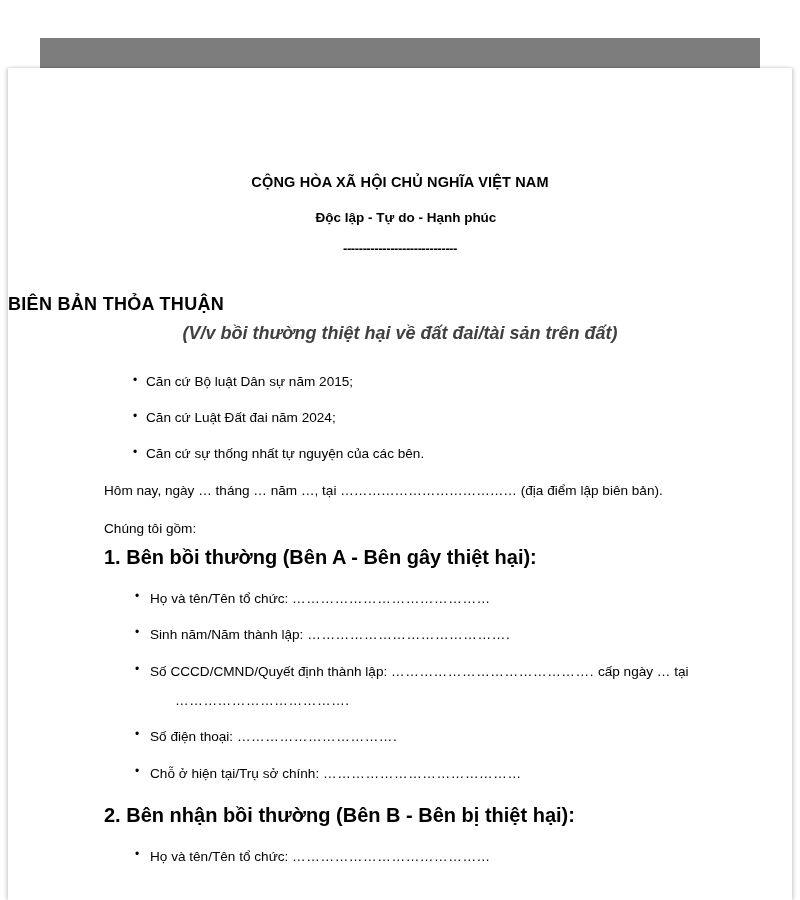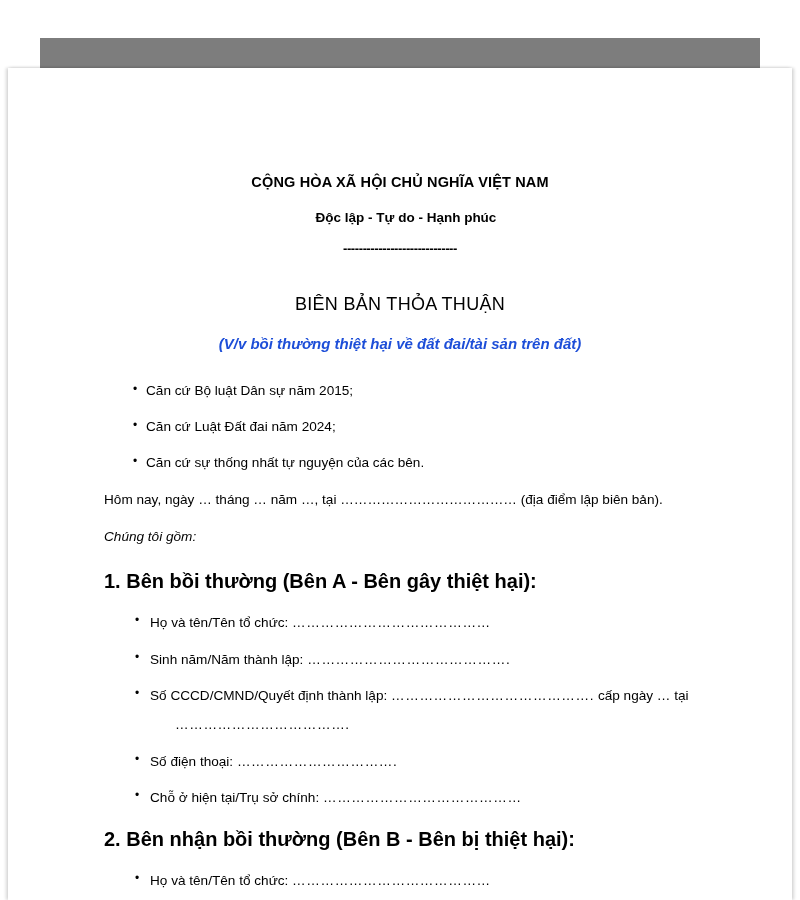--- a/index.html
+++ b/index.html
@@ -70,35 +70,35 @@
   .rule-line {
     font-size: 13px;
     font-weight: bold;
     color: #000;
     margin-top: 14px;
     letter-spacing: -0.4px;
     line-height: 1.2;
   }
 
   .doc-title {
+    text-align: left;
+    font-size: 18px;
+    font-weight: bold;
+    color: #000;
+    margin-top: 38px;
+    letter-spacing: 0.3px;
+    line-height: 1.2;
+  }
+  .doc-subtitle {
     text-align: center;
     font-size: 18px;
-    font-weight: normal;
-    color: #000;
-    margin-top: 38px;
-    letter-spacing: 0.3px;
-    line-height: 1.2;
-  }
-  .doc-subtitle {
-    text-align: center;
-    font-size: 15px;
     font-style: italic;
     font-weight: bold;
-    color: #1d4ed8;
-    margin-top: 19px;
+    color: #404040;
+    margin-top: 7px;
     line-height: 1.2;
   }
 
   
   .body-block {
     margin-top: 30px;
     color: #000;
     font-size: 13.6px;
   }
 
@@ -119,21 +119,21 @@
     font-size: 12px;
   }
 
   .para {
     margin-left: 96px;
     margin-right: 96px;
     margin-top: 0;
     margin-bottom: 20px;
     line-height: 1.3;
   }
-  .para.tight { margin-bottom: 22px; font-style: italic; }
+  .para.tight { margin-bottom: 6px; }
 
   .section-title {
     margin-left: 96px;
     margin-right: 96px;
     font-weight: bold;
     font-size: 20px;
     margin-bottom: 20px;
     line-height: 1.3;
   }
 

